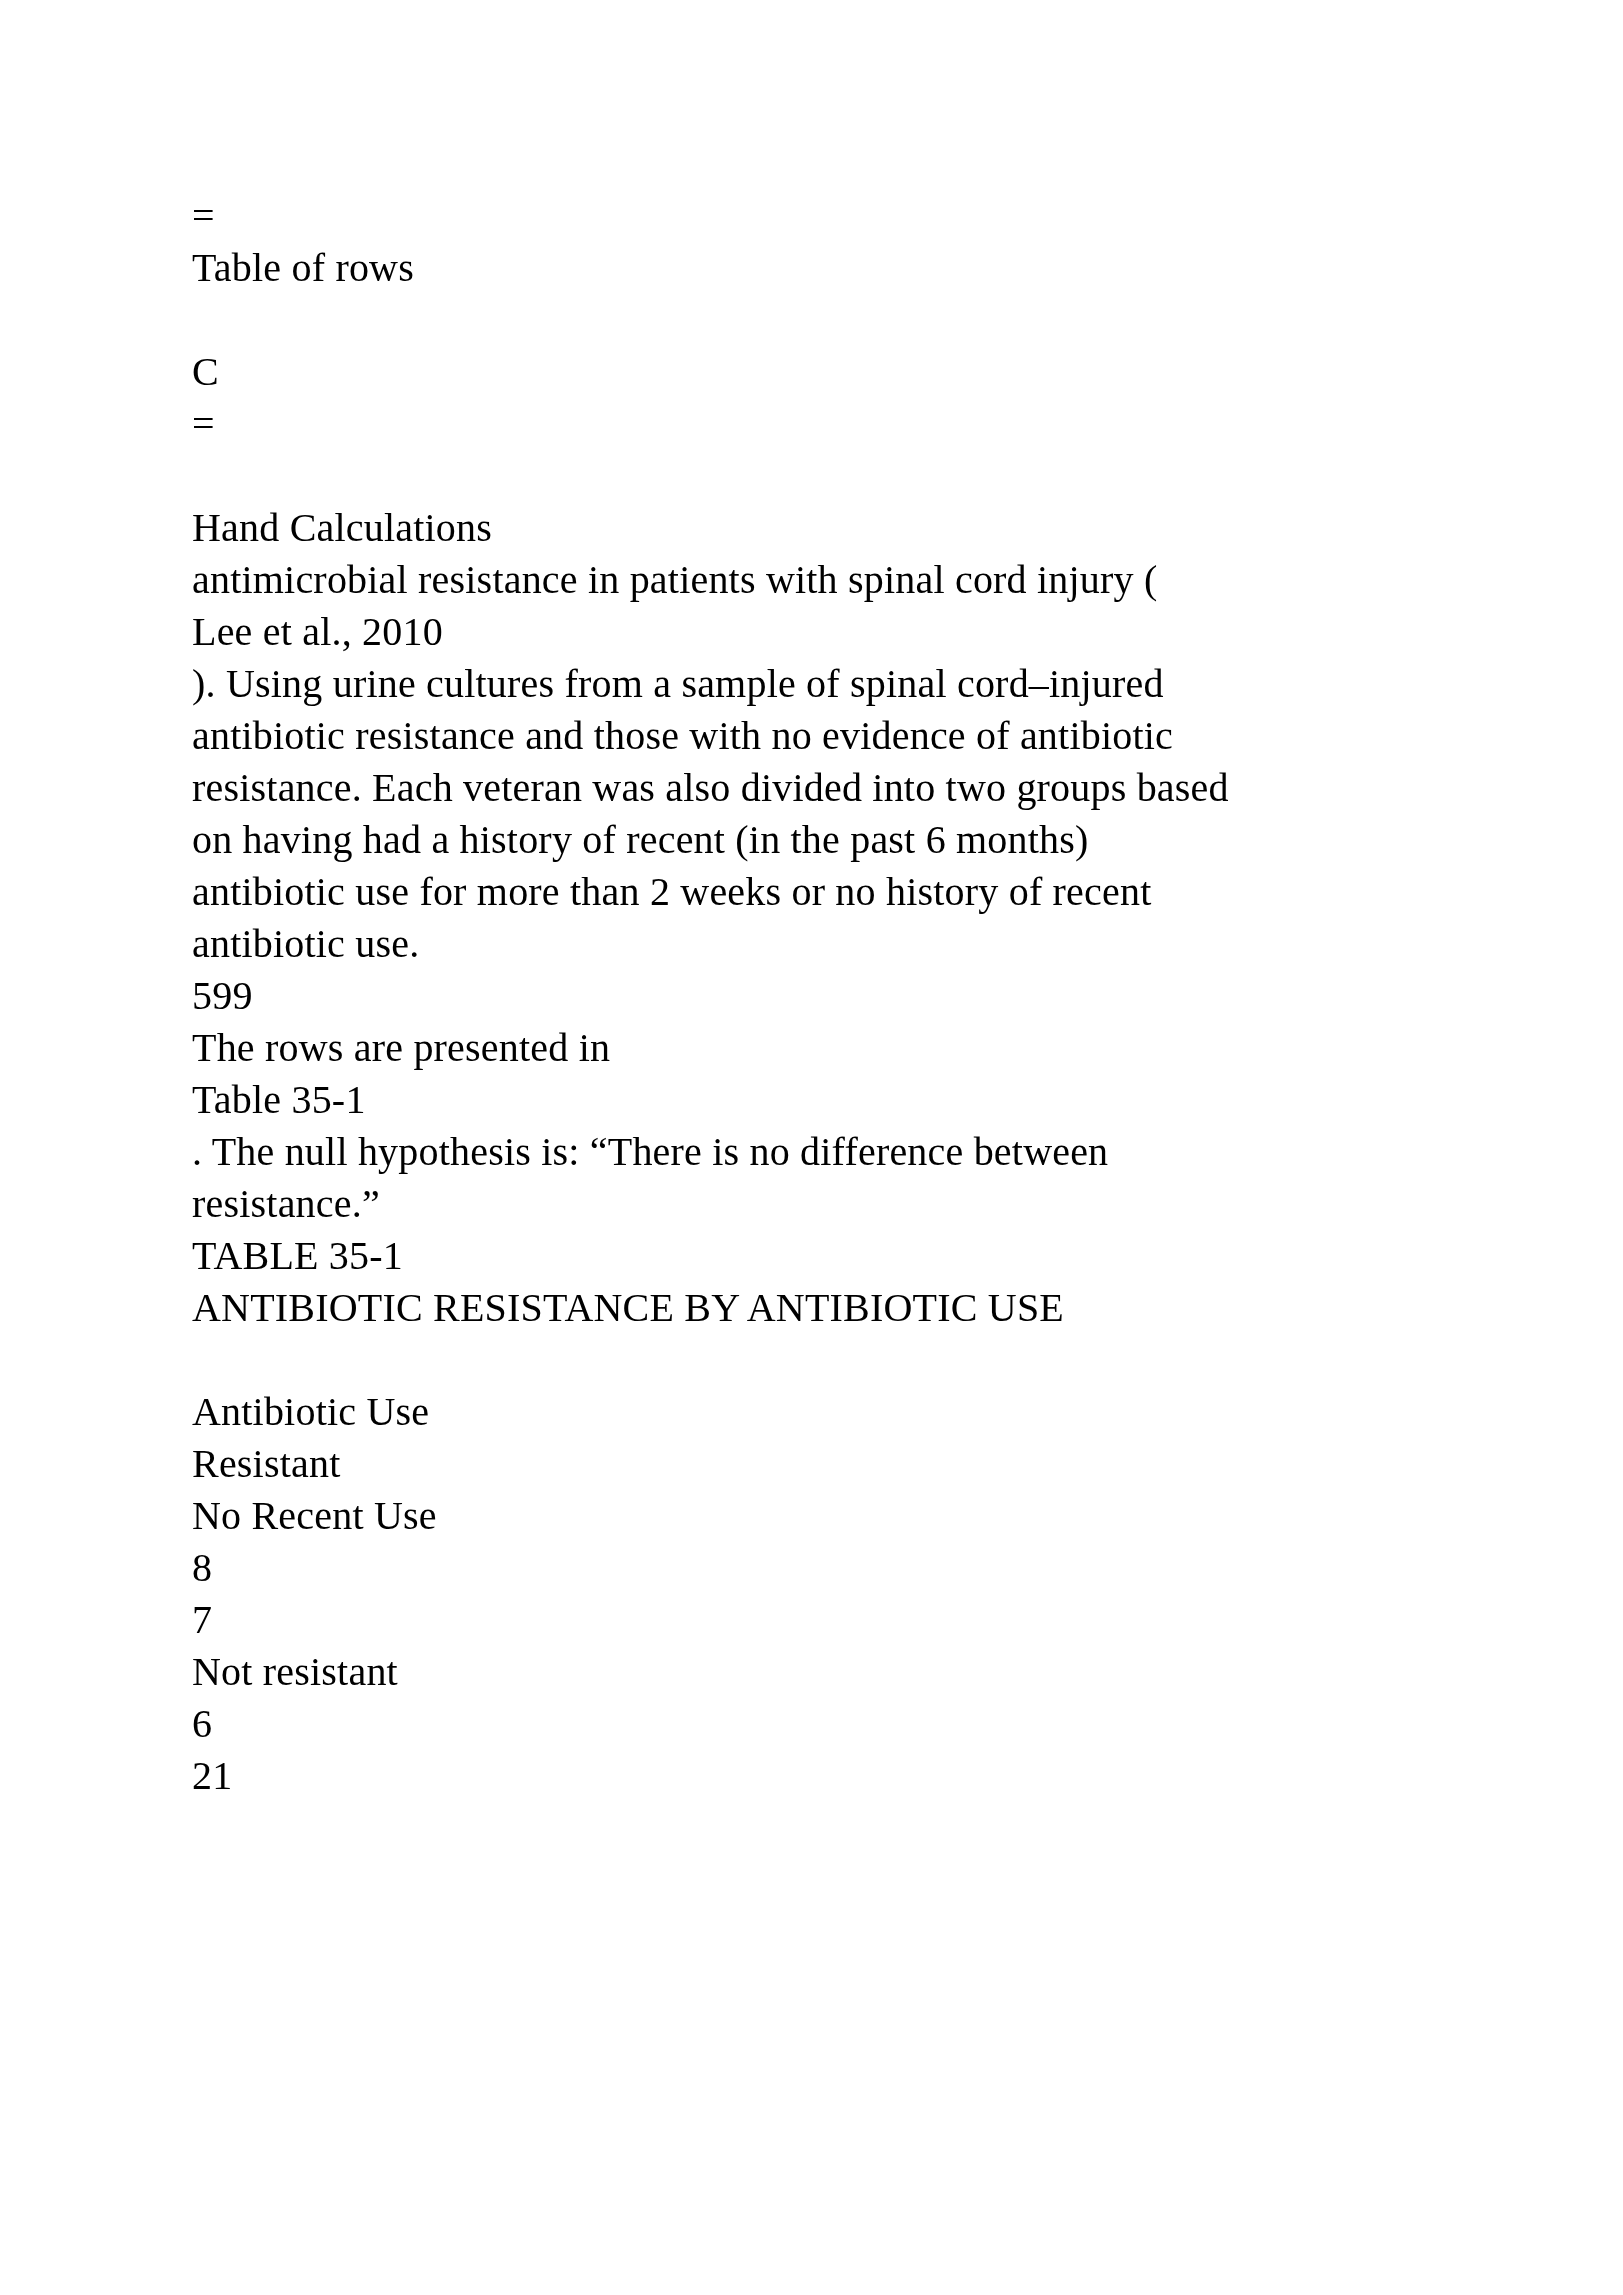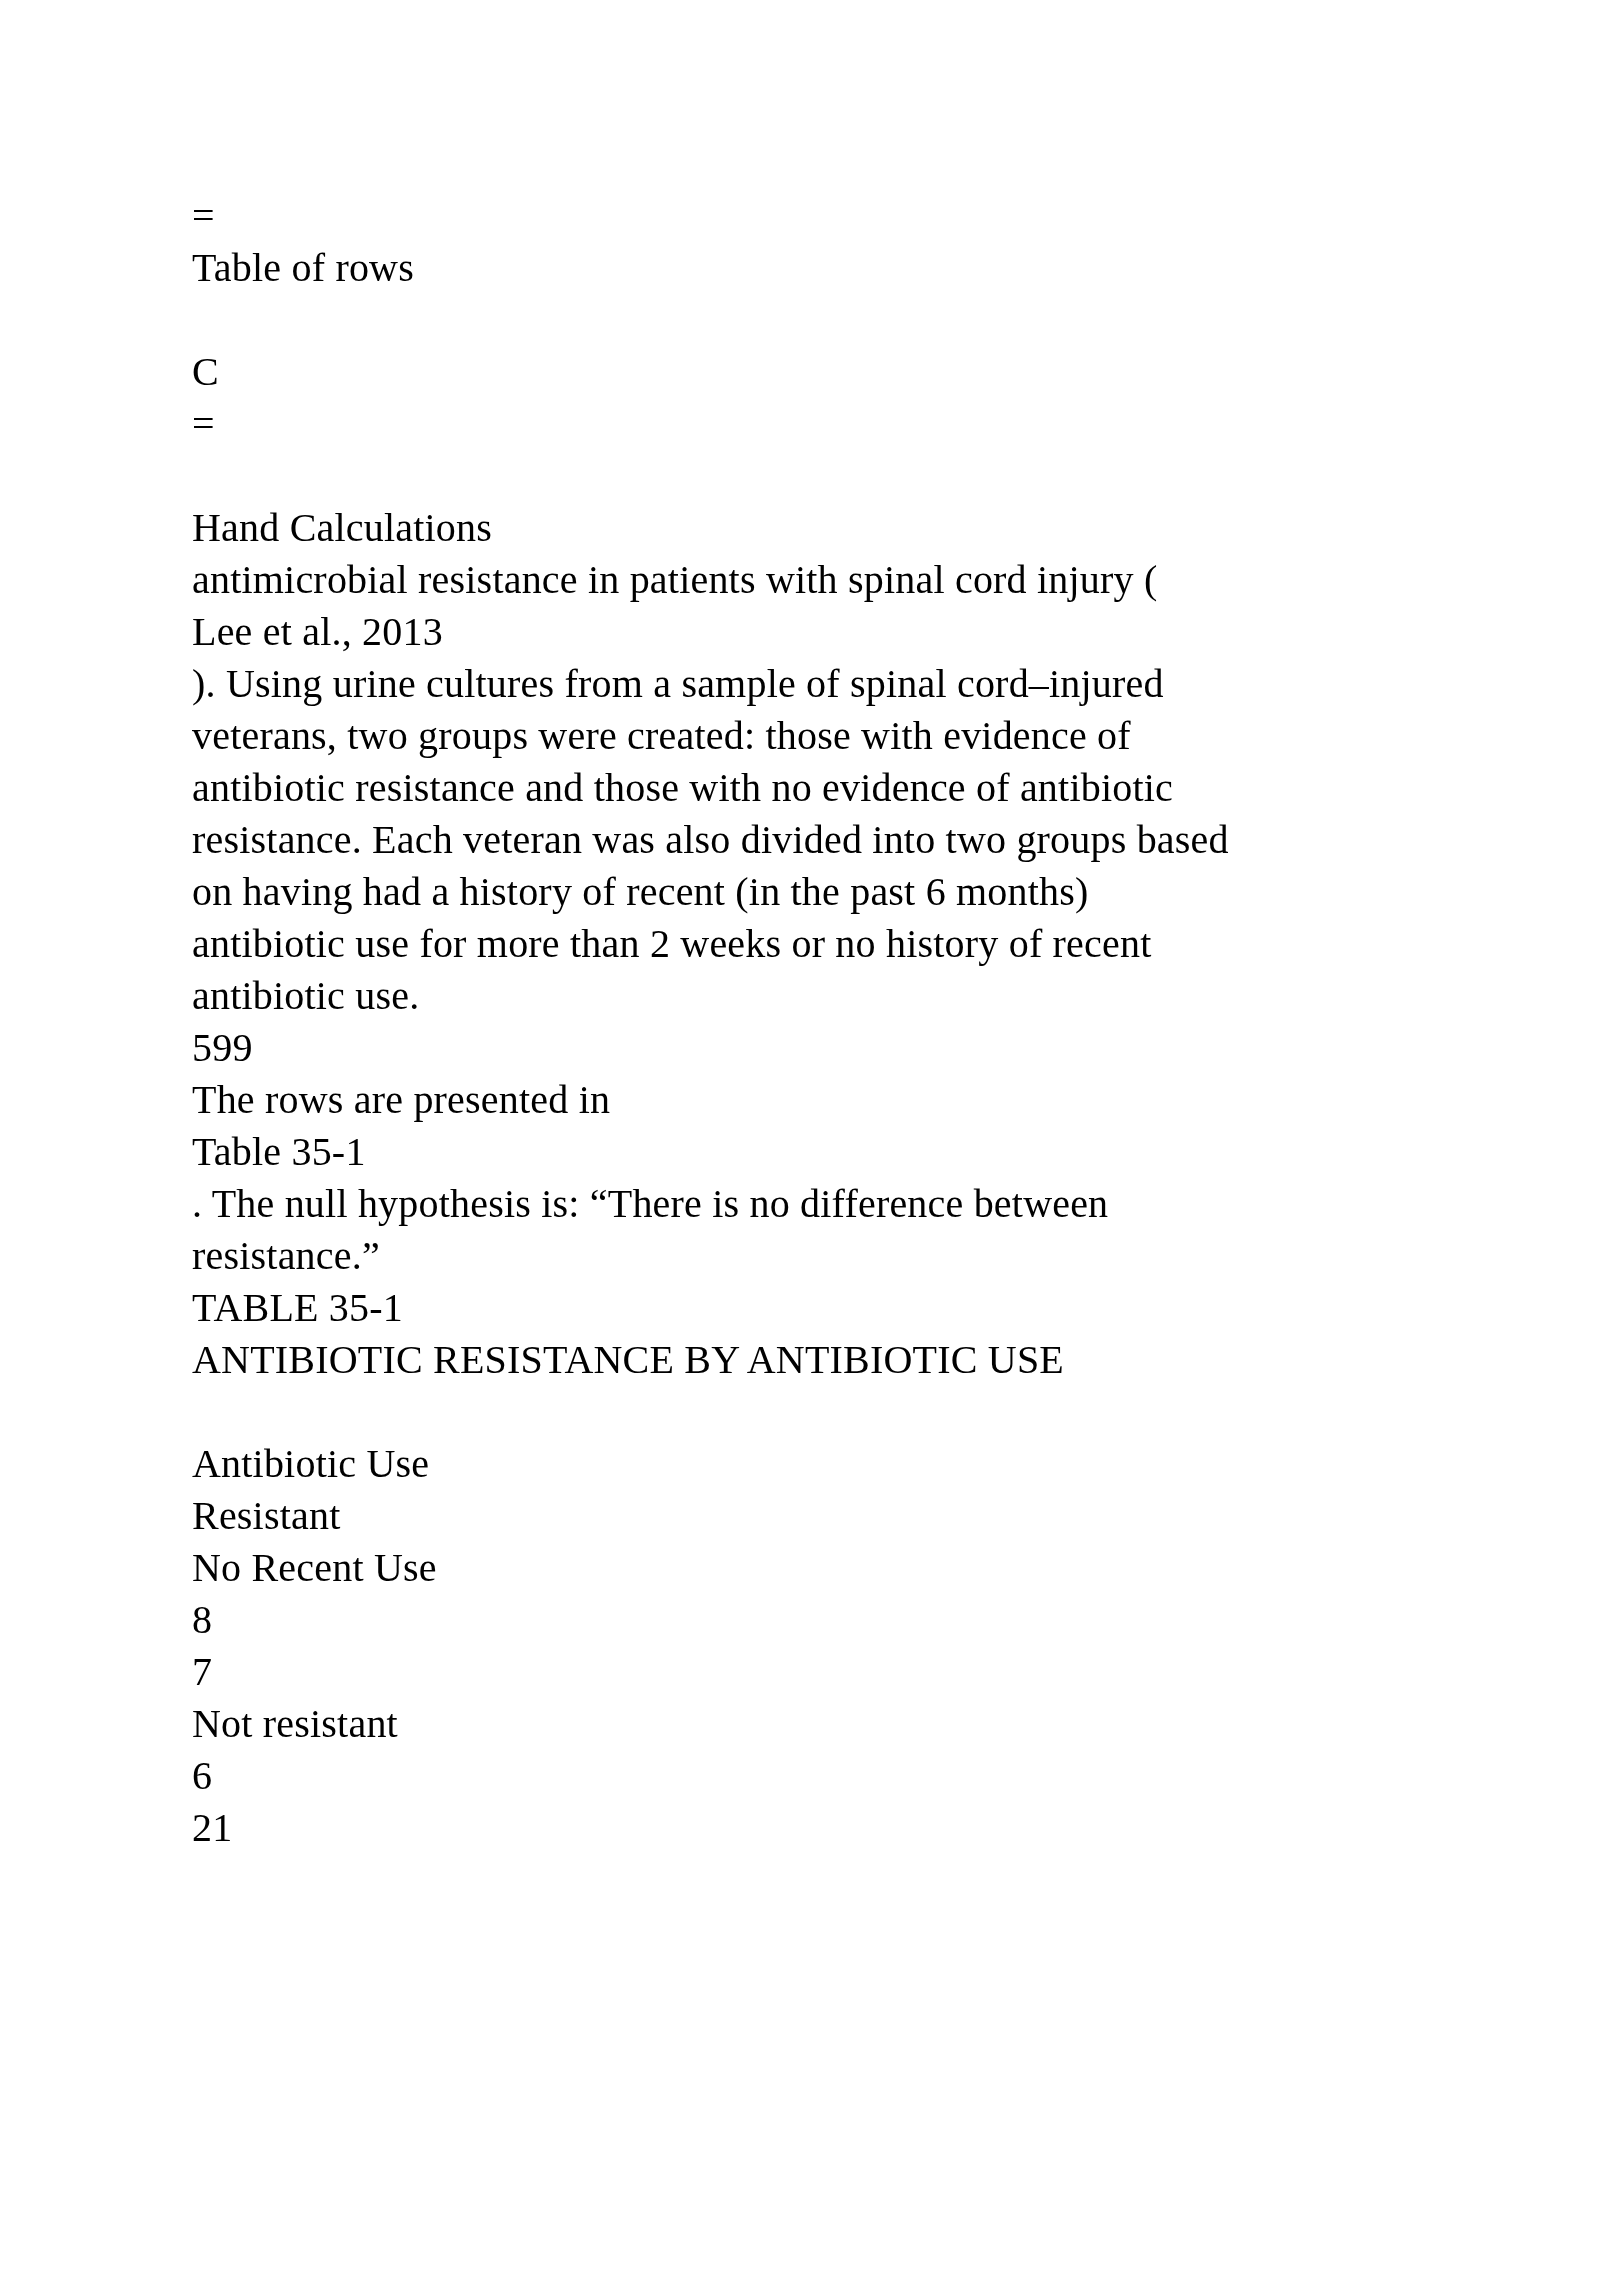--- a/index.html
+++ b/index.html
@@ -35,23 +35,22 @@
 
 <div class="doc">
   <div class="line">=</div>
   <div class="line">Table of rows</div>
   <div class="line"></div>
   <div class="line">C</div>
   <div class="line">=</div>
   <div class="line"></div>
   <div class="line">Hand Calculations</div>
   <div class="line">antimicrobial resistance in patients with spinal cord injury (</div>
-  <div class="line">Lee et al., 2013</div>
+  <div class="line">Lee et al., 2010</div>
   <div class="line">). Using urine cultures from a sample of spinal cord–injured</div>
-  <div class="line">veterans, two groups were created: those with evidence of</div>
   <div class="line">antibiotic resistance and those with no evidence of antibiotic</div>
   <div class="line">resistance. Each veteran was also divided into two groups based</div>
   <div class="line">on having had a history of recent (in the past 6 months)</div>
   <div class="line">antibiotic use for more than 2 weeks or no history of recent</div>
   <div class="line">antibiotic use.</div>
   <div class="line">599</div>
   <div class="line">The rows are presented in</div>
   <div class="line">Table 35-1</div>
   <div class="line">. The null hypothesis is: “There is no difference between</div>
   <div class="line">resistance.”</div>

